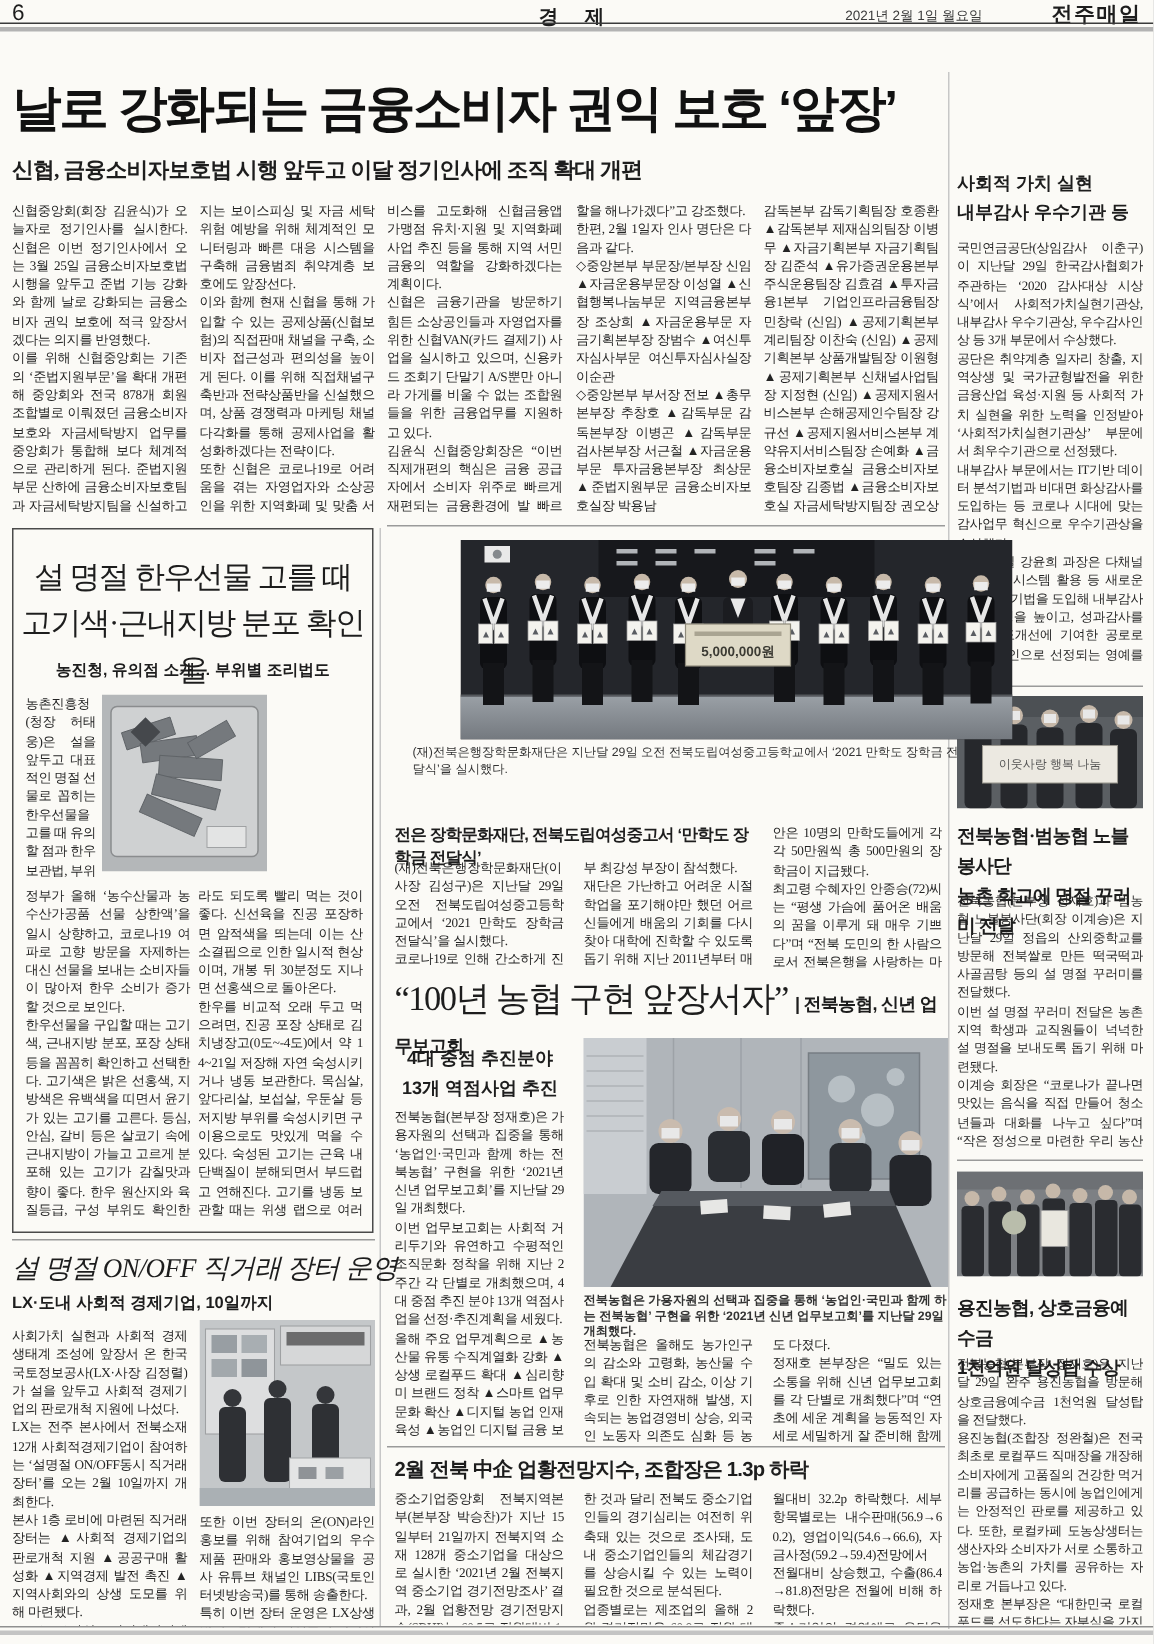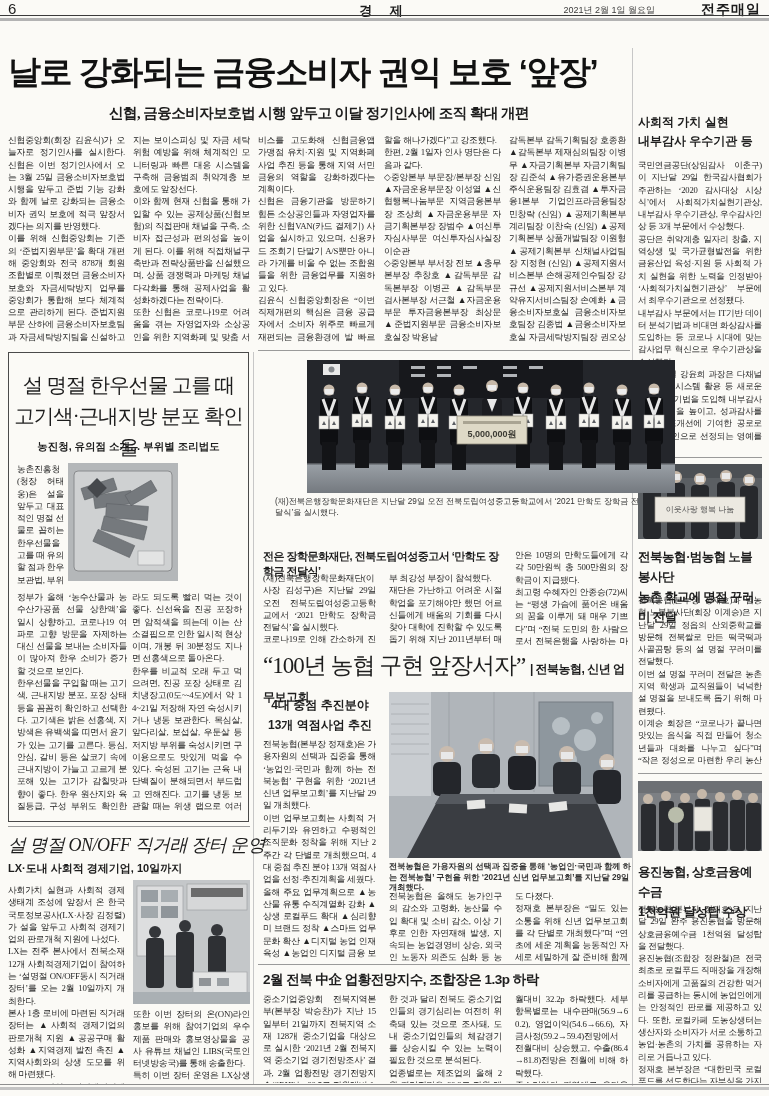--- a/index.html
+++ b/index.html
@@ -20,21 +20,21 @@
   .rule-a{left:0;top:15px;width:769px;height:1px;background:#3a3a3a;}
   .rule-b{left:0;top:18px;width:769px;height:3px;background:#b3b3b3;}
   
   .col{font-size:8.8px;line-height:12.3px;text-align:justify;word-break:break-all;
        white-space:pre-line;overflow:hidden;color:#242424;letter-spacing:-0.2px;}
   .caption{font-size:8.2px;line-height:10.5px;color:#333;word-break:break-all;overflow:hidden;}
   .hrule{background:#9a9a9a;height:1px;}
   .vrule{background:#c7c7c7;width:1px;}
   
   .main-hl{left:8px;top:50px;width:622px;font-weight:900;font-size:33px;letter-spacing:-1.5px;color:#111;}
-  .main-sub{left:8px;top:104px;width:622px;font-size:14.5px;font-weight:700;letter-spacing:-0.5px;text-align:center;}
+  .main-sub{left:8px;top:104px;width:622px;font-size:14.5px;font-weight:700;letter-spacing:-0.5px;}
   .mcol{top:134px;width:117px;height:209px;}
   .mcol1{left:8px;} .mcol2{left:133px;} .mcol3{left:258px;} .mcol4{left:384px;} .mcol5{left:509px;}
   
   .sb{left:638px;width:124px;}
   .sb-hl1{top:50px;font-size:17px;font-weight:700;line-height:27px;letter-spacing:-0.5px;}
   .sb-sub1{top:113px;font-size:12px;font-weight:700;line-height:19px;}
   .sb-body1{top:159px;height:292px;font-size:8.6px;}
   .sb-rule1{left:638px;top:457px;width:124px;}
   .sb-photo1{top:464px;height:75px;}
   .sb-hl2{top:547px;font-size:12.5px;font-weight:700;line-height:20px;letter-spacing:-0.5px;}

